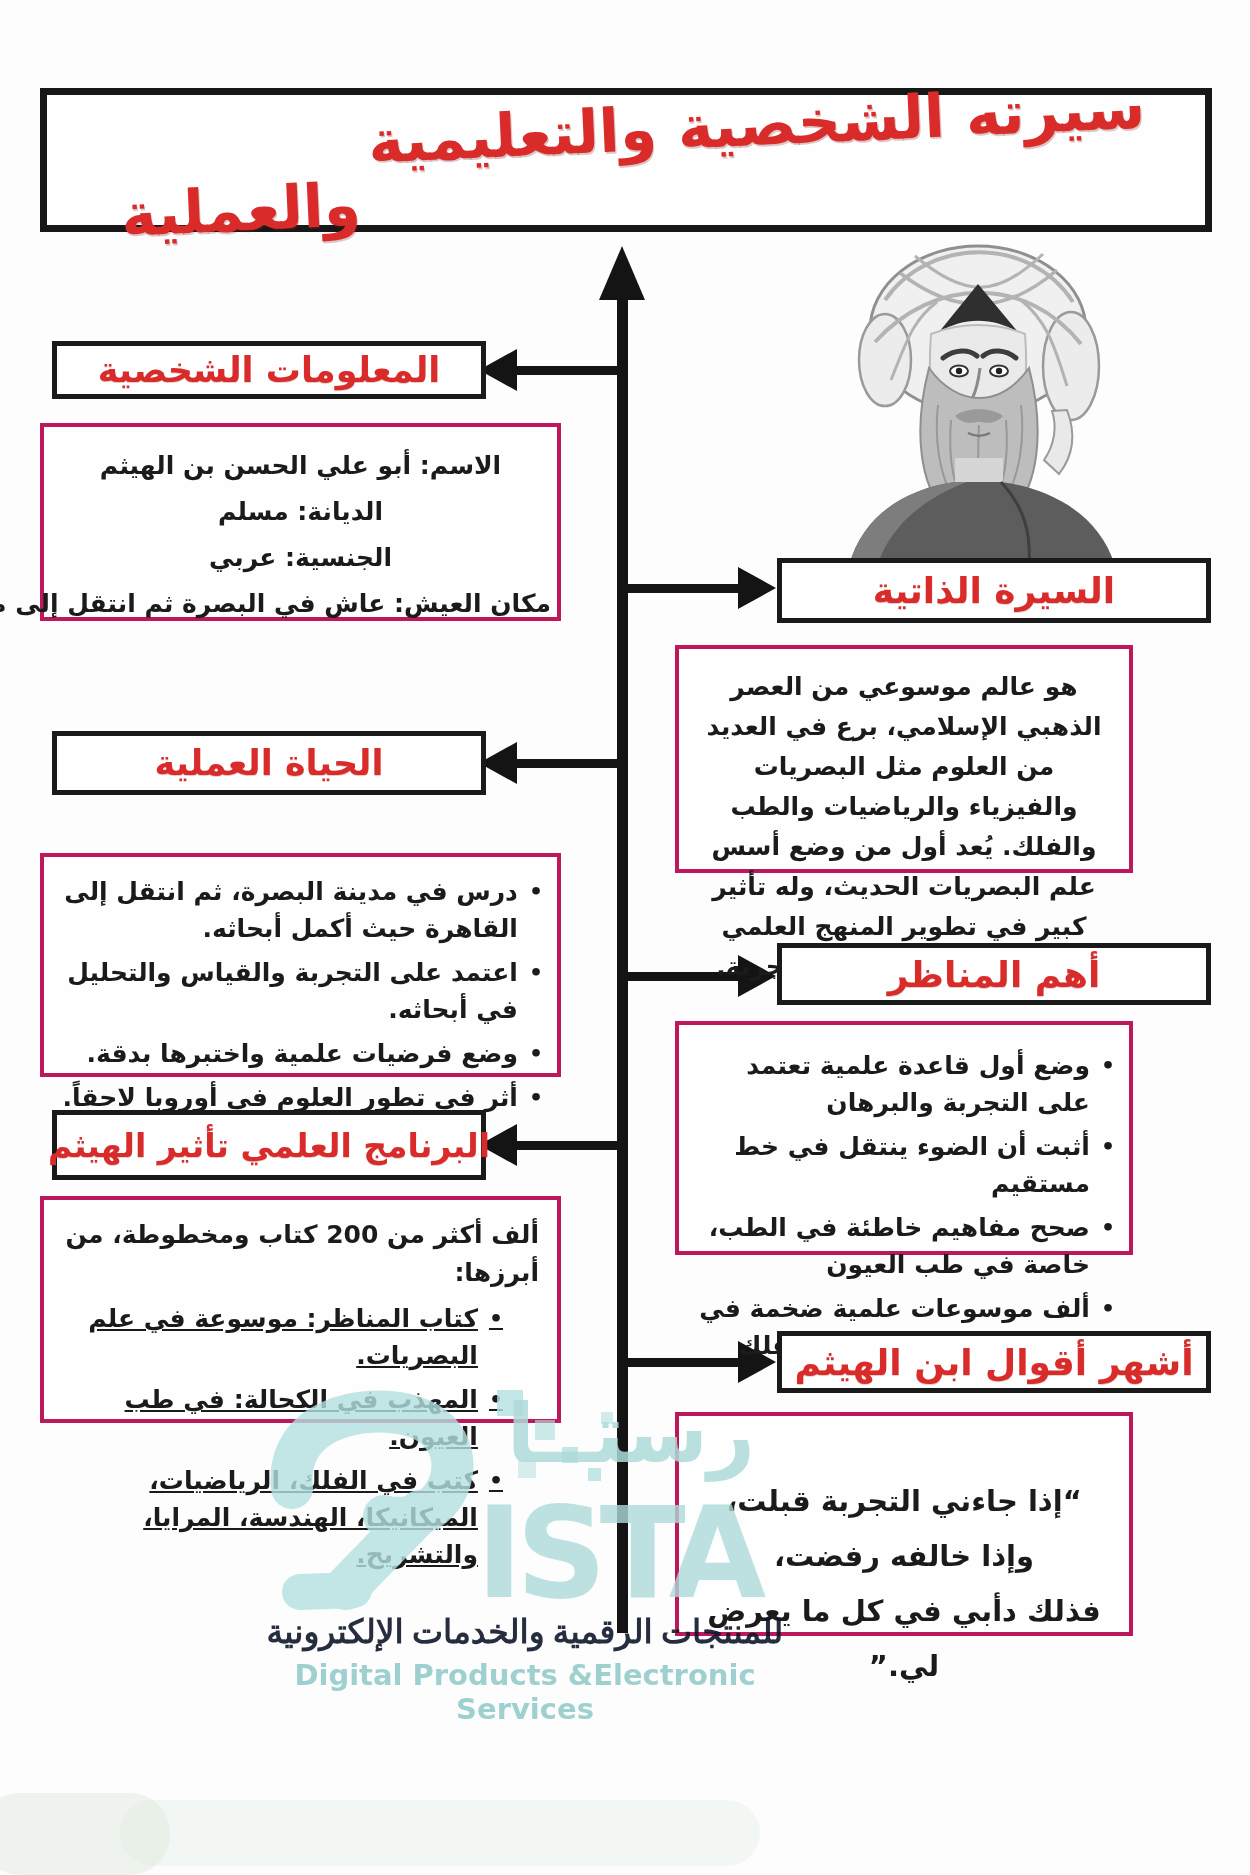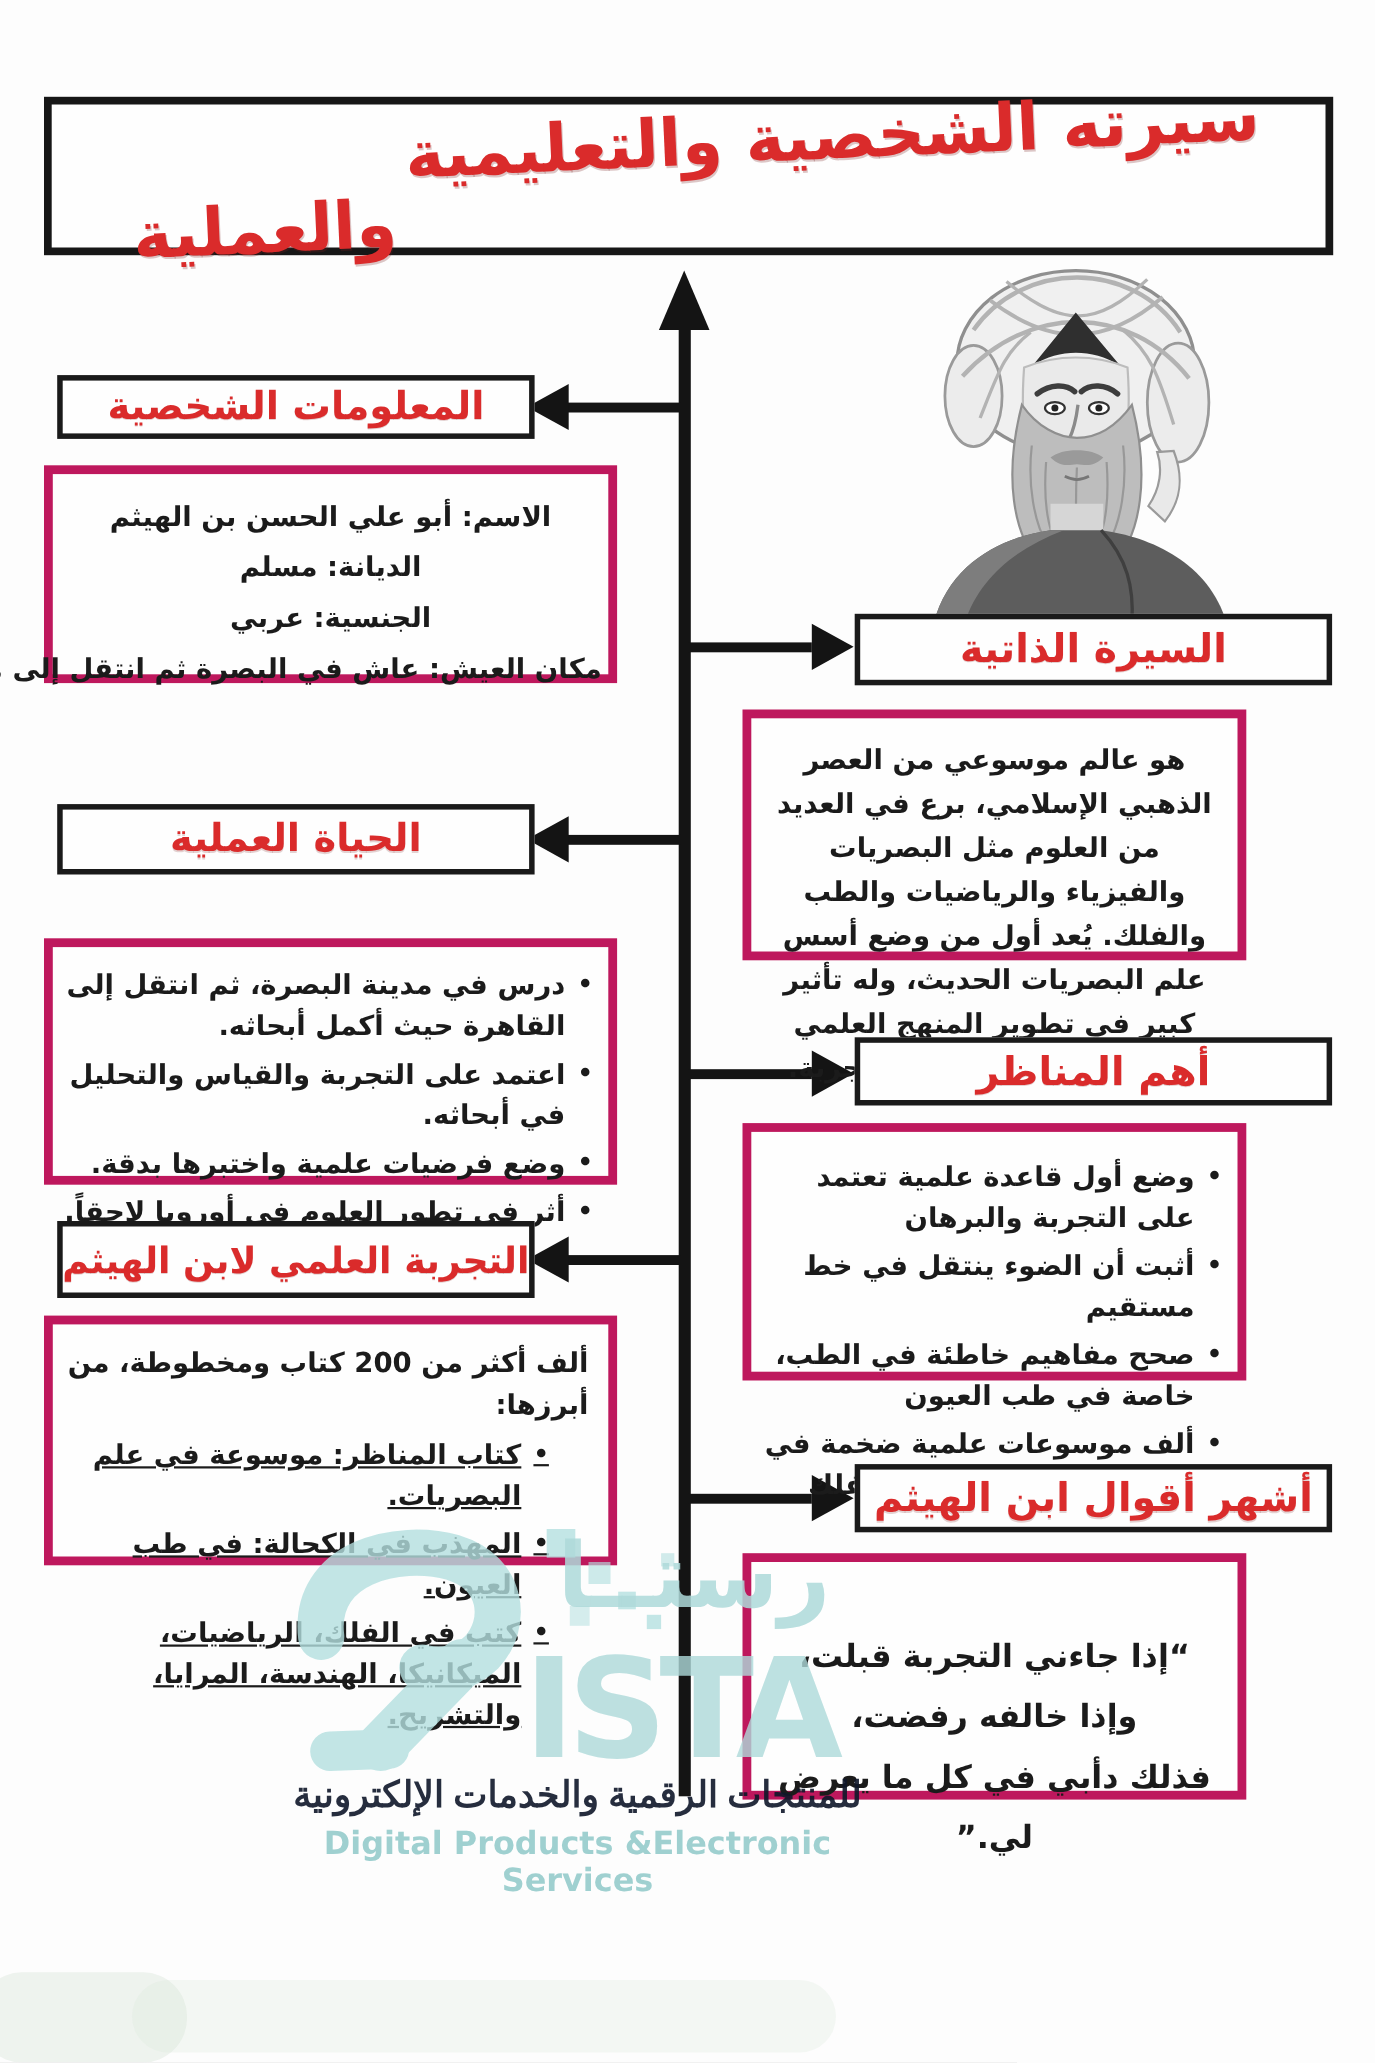--- a/index.html
+++ b/index.html
@@ -25,21 +25,21 @@
   .tri-left{border-top:21px solid transparent;border-bottom:21px solid transparent;
     border-right:38px solid #141414;}
   .tri-right{border-top:21px solid transparent;border-bottom:21px solid transparent;
     border-left:38px solid #141414;}
   
   .hdr{position:absolute;box-sizing:border-box;border:5px solid #1a1a1a;background:#fefefe;
     display:flex;align-items:center;justify-content:center;direction:rtl;}
   .hdr span{color:#da2b2b;white-space:nowrap;text-shadow:0 1px 0 rgba(120,30,30,.2);}
   .hdr-l{left:52px;width:434px;}
   .hdr-r{left:777px;width:434px;}
-  .cbox{position:absolute;box-sizing:border-box;border:8px solid #be185d;background:#fefefe;
+  .cbox{position:absolute;box-sizing:border-box;border:4px solid #be185d;background:#fefefe;
     direction:rtl;}
   .cbox-l{left:40px;width:521px;}
   .cbox-r{left:675px;width:458px;}
   .lines{padding:16px 6px 0 6px;text-align:center;}
   .lines div{font-size:25px;line-height:46px;white-space:nowrap;}
   .para{padding:18px 16px 0 16px;text-align:center;font-size:25px;line-height:40px;}
   .blist{padding:16px 14px 0 10px;}
   .bullet{display:flex;direction:rtl;gap:11px;font-size:25px;line-height:37px;margin-bottom:7px;}
   .bullet::before{content:"•";font-size:22px;line-height:37px;flex:0 0 auto;}
   .intro{font-size:25px;line-height:38px;margin-bottom:8px;padding-right:4px;}
@@ -116,21 +116,21 @@
       <div class="bullet">
           <span>وضع فرضيات علمية واختبرها بدقة.</span>
         </div>
       <div class="bullet">
           <span>أثر في تطور العلوم في أوروبا لاحقاً.</span>
         </div>
     </div>
   </div>
 
   <div class="hdr hdr-l" style="top:1110px;height:70px;">
-    <span style="font-size:33px;">التجربة العلمي لابن الهيثم</span>
+    <span style="font-size:33px;">البرنامج العلمي تأثير الهيثم</span>
   </div>
   <div class="cbox cbox-l" style="top:1196px;height:227px;">
     <div class="blist">
       <div class="intro">ألف أكثر من 200 كتاب ومخطوطة، من أبرزها:</div>
       <div class="indent">
         <div class="bullet">
             <span>كتاب المناظر: موسوعة في علم البصريات.</span>
           </div>
         <div class="bullet">
             <span>المهذب في الكحالة: في طب العيون.</span>

